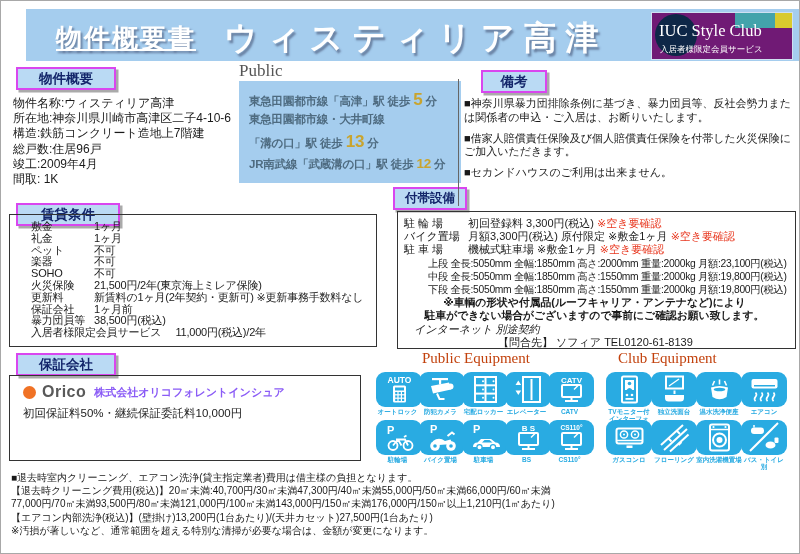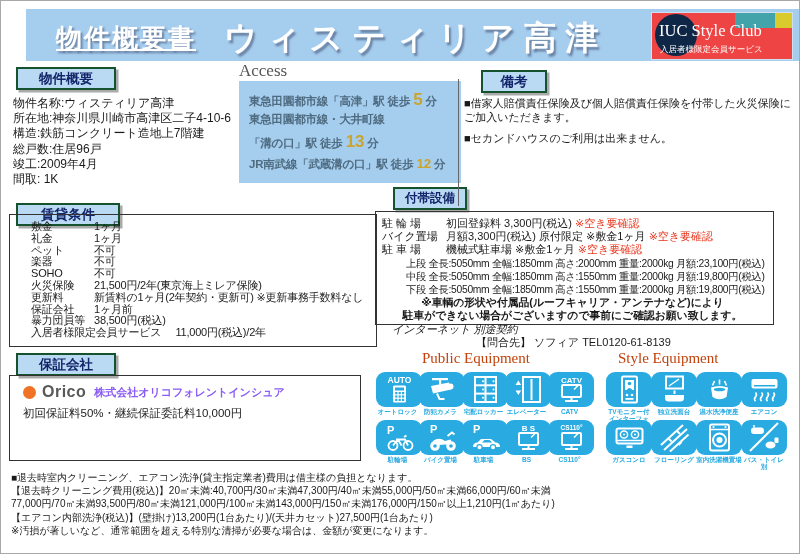--- a/index.html
+++ b/index.html
@@ -7,30 +7,30 @@
         box-sizing:border-box;overflow:hidden;
         font-family:"Liberation Sans","DejaVu Sans",sans-serif;color:#1a1a1a;}
   .serif{font-family:"Liberation Serif","DejaVu Serif",serif;}
 
   
   .headerbar{position:absolute;left:25px;top:8px;right:0;height:52px;background:#a5cdee;}
   .doc-type{position:absolute;left:30px;top:12px;font-size:26px;font-weight:bold;color:#fff;
             text-decoration:underline;letter-spacing:2px;text-shadow:2px 2px 2px rgba(96,118,150,.85);}
   .prop-name{position:absolute;left:198px;top:7px;font-size:33px;font-weight:bold;color:#fff;
              letter-spacing:9px;white-space:nowrap;text-shadow:2px 3px 2px rgba(96,118,150,.85);}
-  .iuc{position:absolute;right:6px;top:3px;width:140px;height:46px;background:#ef4444;
+  .iuc{position:absolute;right:6px;top:3px;width:140px;height:46px;background:#701a75;
        border:1px solid #cfe0f1;overflow:hidden;}
   .iuc-circ{position:absolute;left:3px;top:1px;width:42px;height:42px;border-radius:50%;background:#0e2747;}
   .iuc-teal{position:absolute;top:0;right:17px;width:40px;height:15px;background:#43a3ab;}
   .iuc-yellow{position:absolute;top:0;right:0;width:17px;height:15px;background:#d9ca2e;}
   .iuc-line1{position:absolute;left:7px;top:8px;font-size:16.5px;color:#fff;white-space:nowrap;}
   .iuc-line2{position:absolute;left:8px;top:31px;font-size:8.5px;color:#fff;white-space:nowrap;}
 
   
-  .tab{position:absolute;background:#badaf4;border:2px solid #14532d;box-sizing:border-box;
+  .tab{position:absolute;background:#badaf4;border:2px solid #d946ef;box-sizing:border-box;
        box-shadow:2.5px 2.5px 0 rgba(125,125,125,.65);color:#14266b;font-weight:bold;
        font-size:13.5px;text-align:center;line-height:19px;}
   #tab-overview{left:15px;top:66px;width:100px;height:23px;}
   #tab-rental{left:15px;top:202px;width:104px;height:23px;}
   #tab-guarantor{left:15px;top:352px;width:100px;height:23px;}
   #tab-remarks{left:480px;top:69px;width:66px;height:23px;}
   #tab-facilities{left:392px;top:186px;width:74px;height:23px;font-size:12.5px;}
 
   
   .overview-lines{position:absolute;left:12px;top:95px;font-size:12px;line-height:15.2px;color:#1a1a1a;white-space:nowrap;}
@@ -59,21 +59,21 @@
 
   
   .guarantor-box{position:absolute;left:8px;top:374px;width:352px;height:86px;border:1.5px solid #333;box-sizing:border-box;}
   .orico-line{position:absolute;left:13px;top:7px;display:flex;align-items:center;}
   .orico-dot{width:13px;height:13px;border-radius:50%;background:#f07225;margin-right:6px;}
   .orico-brand{font-size:16px;font-weight:bold;color:#595959;letter-spacing:.5px;margin-right:8px;}
   .orico-name{font-size:11px;font-weight:bold;color:#8b5cf6;}
   .guarantor-detail{position:absolute;left:13px;top:30px;font-size:11.5px;color:#222;}
 
   
-  .fac-box{position:absolute;left:374px;top:210px;width:399px;height:114px;border:1.5px solid #333;
+  .fac-box{position:absolute;left:396px;top:210px;width:399px;height:138px;border:1.5px solid #333;
            box-sizing:border-box;font-size:11px;color:#1a1a1a;padding:5px 0 0 6px;white-space:nowrap;}
   .fac-row{line-height:13.2px;}
   .fac-label{display:inline-block;width:64px;}
   .red{color:#e8371f;}
   .fac-dim{line-height:13.2px;padding-left:24px;font-size:10.3px;letter-spacing:-0.3px;}
   .fac-note{text-align:center;font-weight:bold;font-size:10.8px;line-height:13.2px;padding-right:10px;}
   .fac-inet{line-height:13.2px;padding-left:10px;font-style:italic;}
   .fac-contact{line-height:13.2px;padding-left:94px;}
 
   
@@ -113,30 +113,31 @@
 
   <div class="overview-lines">
     <div>物件名称:ウィスティリア高津</div>
     <div>所在地:神奈川県川崎市高津区二子4-10-6</div>
     <div>構造:鉄筋コンクリート造地上7階建</div>
     <div>総戸数:住居96戸</div>
     <div>竣工:2009年4月</div>
     <div>間取: 1K</div>
   </div>
 
-  <div class="access-title serif">Access</div>
+  <div class="access-title serif">Public</div>
   <div class="access-box">
     <div class="a0"><span>東急田園都市線「高津」駅 徒歩 </span><span class="anum">5</span><span> 分</span></div>
     <div class="a1"><span>東急田園都市線・大井町線</span></div>
     <div class="a2"><span>「溝の口」駅 徒歩 </span><span class="anum">13</span><span> 分</span></div>
     <div class="a3"><span>JR南武線「武蔵溝の口」駅 徒歩 </span><span class="anum">12</span><span> 分</span></div>
   </div>
 
   <div class="remarks-vline"></div>
   <div class="remarks">
+    <p>■神奈川県暴力団排除条例に基づき、暴力団員等、反社会勢力または関係者の申込・ご入居は、お断りいたします。</p>
     <p>■借家人賠償責任保険及び個人賠償責任保険を付帯した火災保険にご加入いただきます。</p>
     <p>■セカンドハウスのご利用は出来ません。</p>
   </div>
 
   <div class="rental-box">
     <div class="rental-rows">
       <div><span class="rlabel">敷金</span><span>1ヶ月</span></div>
       <div><span class="rlabel">礼金</span><span>1ヶ月</span></div>
       <div><span class="rlabel">ペット</span><span>不可</span></div>
       <div><span class="rlabel">楽器</span><span>不可</span></div>
@@ -165,21 +166,21 @@
   <div class="guarantor-box">
     <div class="orico-line">
       <span class="orico-dot"></span>
       <span class="orico-brand">Orico</span>
       <span class="orico-name">株式会社オリコフォレントインシュア</span>
     </div>
     <div class="guarantor-detail">初回保証料50%・継続保証委託料10,000円</div>
   </div>
 
   <div class="equip-title serif" id="pub-title">Public Equipment</div>
-  <div class="equip-title serif" id="room-title">Style Equipment</div>
+  <div class="equip-title serif" id="room-title">Club Equipment</div>
 
   <div class="cell" style="left:375px;top:371px">
     <div class="tile">
       <svg width="35" height="35" viewBox="0 0 35 35">
         <text x="17.5" y="11" font-size="8.5" font-weight="bold" text-anchor="middle" fill="#fff">AUTO</text>
         <rect x="11" y="13.5" width="13" height="17" rx="1.5" fill="#fff"></rect>
         <rect x="13" y="15.5" width="9" height="3" fill="#29abe2"></rect>
         <g fill="#29abe2">
           <rect x="13.2" y="20" width="2.2" height="2.2"></rect>
             <rect x="16.6" y="20" width="2.2" height="2.2"></rect>

